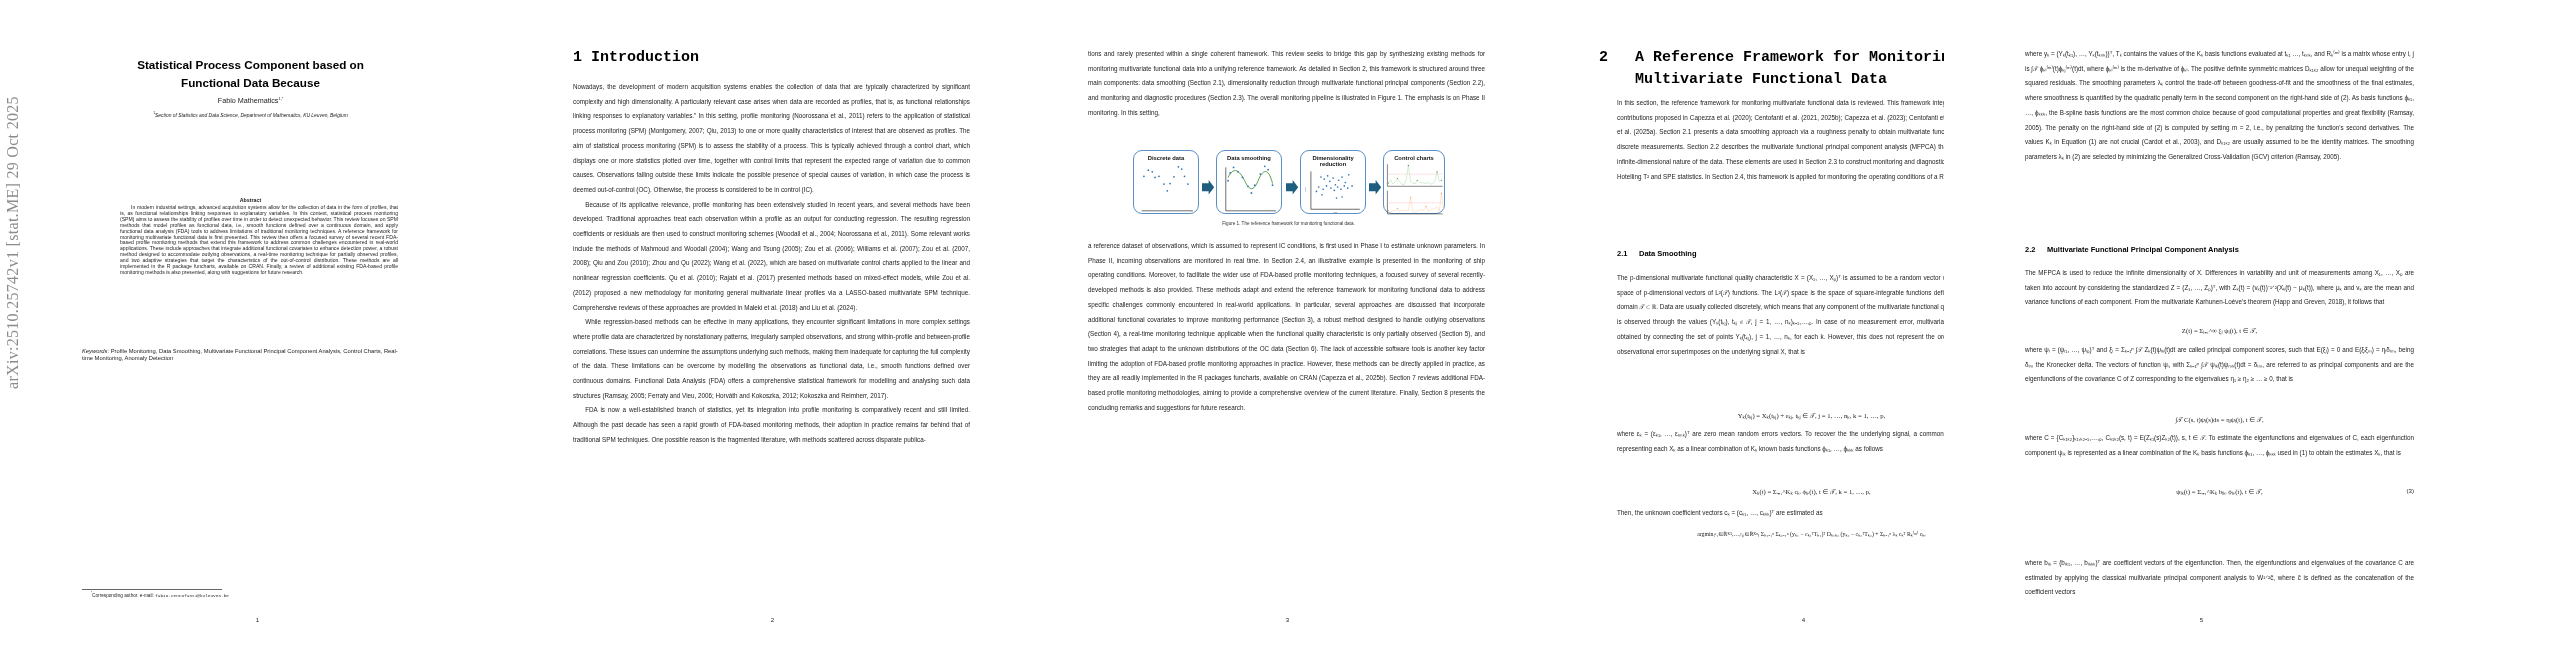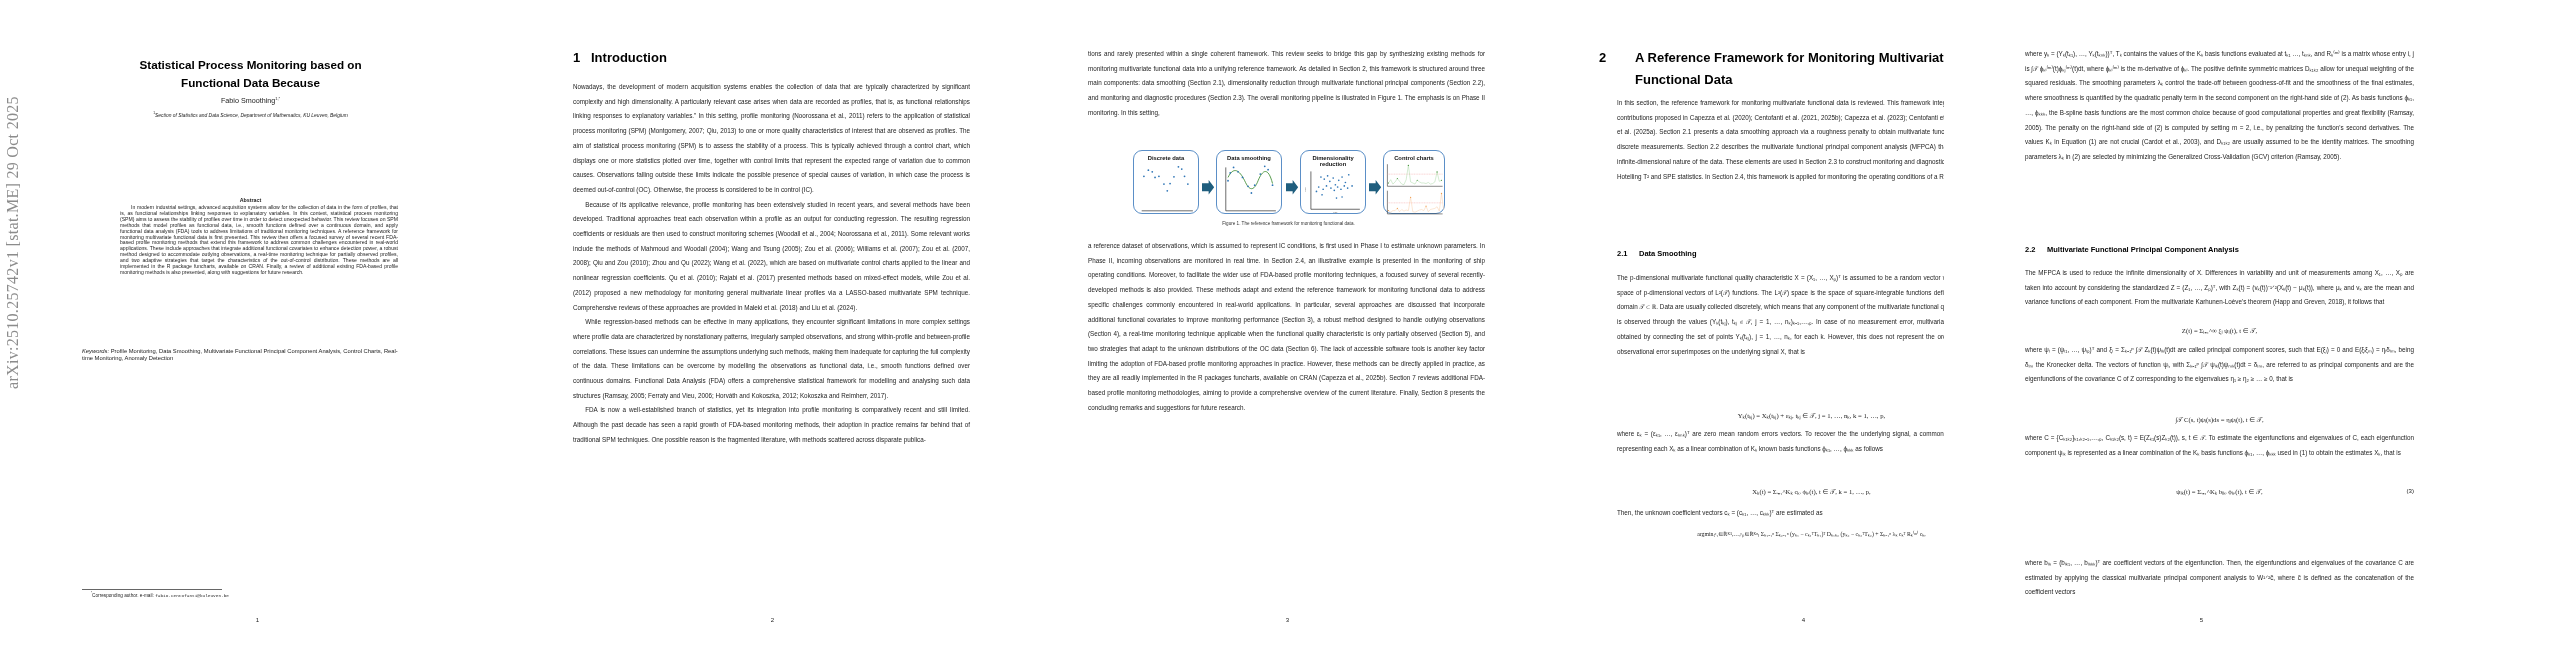--- a/index.html
+++ b/index.html
@@ -18,21 +18,21 @@
   .affil { position: absolute; left: 78px; width: 345px; top: 111px; text-align: center; font-size: 4.9px; font-style: italic; }
   .abstract-head { position: absolute; left: 78px; width: 345px; top: 197px; text-align: center; font-weight: bold; font-size: 5.3px; }
   .abstract { position: absolute; left: 120px; width: 278px; top: 205px; font-size: 5.1px; line-height: 5.9px; text-align: justify; text-indent: 11px; color: #222; }
   .keywords { position: absolute; left: 82px; width: 322px; top: 348px; font-size: 5.8px; line-height: 7.2px; color: #222; }
   .keywords i { font-style: italic; }
   .footnote-rule { position: absolute; left: 82px; top: 589px; width: 140px; height: 0.6px; background: #666; }
   .footnote { position: absolute; left: 91px; top: 591px; font-size: 4.7px; color: #222; }
   .footnote .mono { font-family: "Liberation Mono", monospace; font-size: 4.4px; }
   .pagenum { position: absolute; top: 616px; width: 100%; text-align: center; font-size: 6.1px; color: #222; }
 
-  .sec-head { position: absolute; font-weight: bold; font-size: 13px; line-height: 22px; color: #000; }
+  .sec-head { position: absolute; font-weight: bold; font-size: 15px; line-height: 22px; color: #000; font-family: Liberation Mono, monospace; }
   .sec-head .num { display: inline-block; width: 18px; }
   .sub-head { position: absolute; font-weight: bold; font-size: 7.5px; color: #000; }
   .sub-head .num { display: inline-block; width: 22px; }
   .body-text { position: absolute; left: 58px; width: 397px; font-size: 6.3px; line-height: 14.7px; text-align: justify; color: #222; }
   .body-text p { text-indent: 0; }
   .body-text p.ind { text-indent: 12.2px; }
   .eq { position: absolute; left: 58px; width: 397px; text-align: center; font-family: "Liberation Serif", serif; font-size: 6.7px; color: #222; }
   .eq-num { position: absolute; right: 0; font-family: "Liberation Sans", sans-serif; font-style: normal; font-size: 6.1px; }
 
   .figure { position: absolute; left: 103px; top: 146px; width: 311px; height: 69px; }
@@ -40,25 +40,25 @@
   .fig-box-label { position: absolute; top: 3.3px; width: 100%; text-align: center; font-weight: bold; font-size: 5.8px; color: #111; line-height: 6.7px; }
   .fig-arrow { position: absolute; top: 34px; width: 12.2px; height: 14.5px; }
   .caption { position: absolute; left: 103px; width: 311px; top: 221px; text-align: center; font-size: 4.6px; color: #333; }
 </style>
 </head>
 <body>
 
 <div class="page p1">
   <div class="arxiv-stamp">arXiv:2510.25742v1  [stat.ME]  29 Oct 2025</div>
   <div class="title">
-    <div>Statistical Process Monitoring based on</div>
+    <div>Statistical Process Component based on</div>
     <div>Functional Data Because</div>
   </div>
   <div class="author">
-    <span>Fabio Smoothing</span><sup style="font-size:3.9px">1,*</sup>
+    <span>Fabio Mathematics</span><sup style="font-size:3.9px">1,*</sup>
   </div>
   <div class="affil">
     <sup style="font-style:normal;font-size:3.3px">1</sup><span>Section of Statistics and Data Science, Department of Mathematics, KU Leuven, Belgium</span>
   </div>
   <div class="abstract-head">Abstract</div>
   <div class="abstract">In modern industrial settings, advanced acquisition systems allow for the collection of data in the form of profiles, that is, as functional relationships linking responses to explanatory variables. In this context, statistical process monitoring (SPM) aims to assess the stability of profiles over time in order to detect unexpected behavior. This review focuses on SPM methods that model profiles as functional data, i.e., smooth functions defined over a continuous domain, and apply functional data analysis (FDA) tools to address limitations of traditional monitoring techniques. A reference framework for monitoring multivariate functional data is first presented. This review then offers a focused survey of several recent FDA-based profile monitoring methods that extend this framework to address common challenges encountered in real-world applications. These include approaches that integrate additional functional covariates to enhance detection power, a robust method designed to accommodate outlying observations, a real-time monitoring technique for partially observed profiles, and two adaptive strategies that target the characteristics of the out-of-control distribution. These methods are all implemented in the R package funcharts, available on CRAN. Finally, a review of additional existing FDA-based profile monitoring methods is also presented, along with suggestions for future research.</div>
   <div class="keywords">
     <i>Keywords:</i> <span>Profile Monitoring, Data Smoothing, Multivariate Functional Principal Component Analysis, Control Charts, Real-time Monitoring, Anomaly Detection</span>
   </div>
   <div class="footnote-rule"></div>

